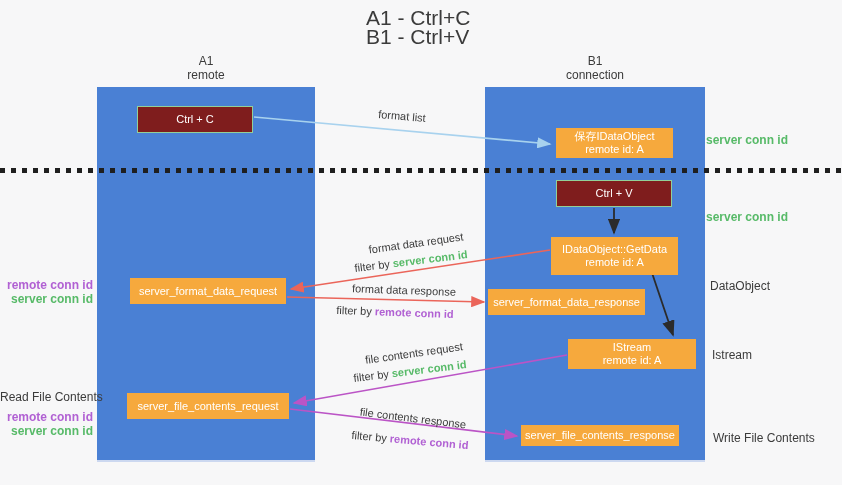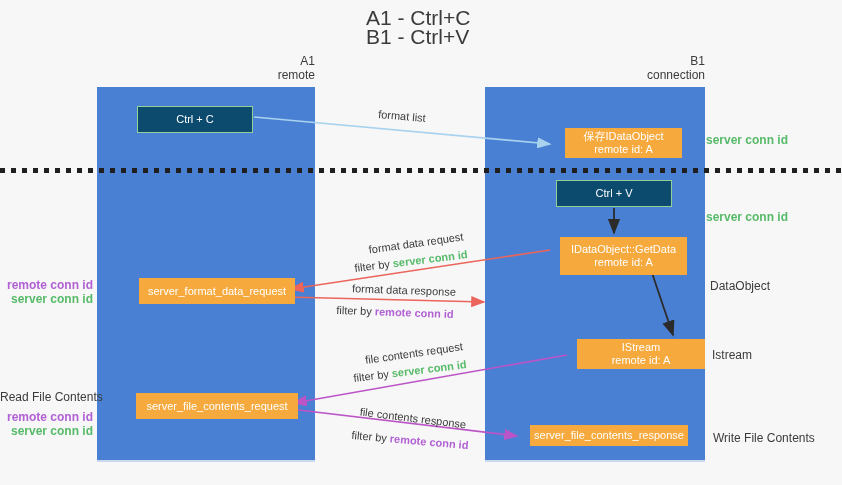--- a/index.html
+++ b/index.html
@@ -5,33 +5,33 @@
   html,body{margin:0;padding:0;background:#f7f7f8;}
   #stage{
     position:relative;width:842px;height:485px;background:#f7f7f8;
     font-family:"Liberation Sans","DejaVu Sans",sans-serif;overflow:hidden;
     color:#3b3b3b;
   }
   .abs{position:absolute;}
   
   #title{left:366px;top:8px;font-size:21px;line-height:19px;color:#3b3b3b;}
   
-  .ll-header{font-size:12px;line-height:14px;text-align:right;color:#3b3b3b;}
+  .ll-header{font-size:12px;line-height:14px;text-align:center;color:#3b3b3b;}
   
   .lifeline{background:#4a80d4;border-bottom:2px solid #ccd8f0;z-index:1;}
   
   #arrows{left:0;top:0;z-index:2;pointer-events:none;}
   
   #divider{left:0;top:168px;width:842px;height:5px;z-index:3;
     background:repeating-linear-gradient(90deg,#1f1f1f 0 5px,transparent 5px 11px);}
   
   .node{z-index:4;display:flex;flex-direction:column;align-items:center;justify-content:center;
     font-size:11px;line-height:13px;color:#fff;text-align:center;box-sizing:border-box;}
-  .node-green{background:#0c4a6e;border:1px solid #93d098;}
-  .node-orange{background:#f6a93d;margin-left:9px;}
+  .node-green{background:#7f1d1d;border:1px solid #93d098;}
+  .node-orange{background:#f6a93d;}
   
   .lbl{z-index:5;font-size:11px;white-space:nowrap;color:#3b3b3b;}
   .rot{transform-origin:center;}
   .side{z-index:5;font-size:12px;white-space:nowrap;}
   .conn-green{color:#57ba68;font-weight:bold;}
   .conn-purple{color:#b161d3;font-weight:bold;}
   .right-align{text-align:right;line-height:14px;}
 </style>
 </head>
 <body>
@@ -96,20 +96,23 @@
 
   <div class="abs node node-orange" style="left:551px;top:237px;width:127px;height:38px;">
     <div>IDataObject::GetData</div>
     <div>remote id: A</div>
   </div>
 
   <div class="abs node node-orange" style="left:130px;top:278px;width:156px;height:26px;">
     <div>server_format_data_request</div>
   </div>
 
+  <div class="abs node node-orange" style="left:488px;top:289px;width:157px;height:26px;">
+    <div>server_format_data_response</div>
+  </div>
 
   <div class="abs node node-orange" style="left:568px;top:339px;width:128px;height:30px;">
     <div>IStream</div>
     <div>remote id: A</div>
   </div>
 
   <div class="abs node node-orange" style="left:127px;top:393px;width:162px;height:26px;">
     <div>server_file_contents_request</div>
   </div>
 

